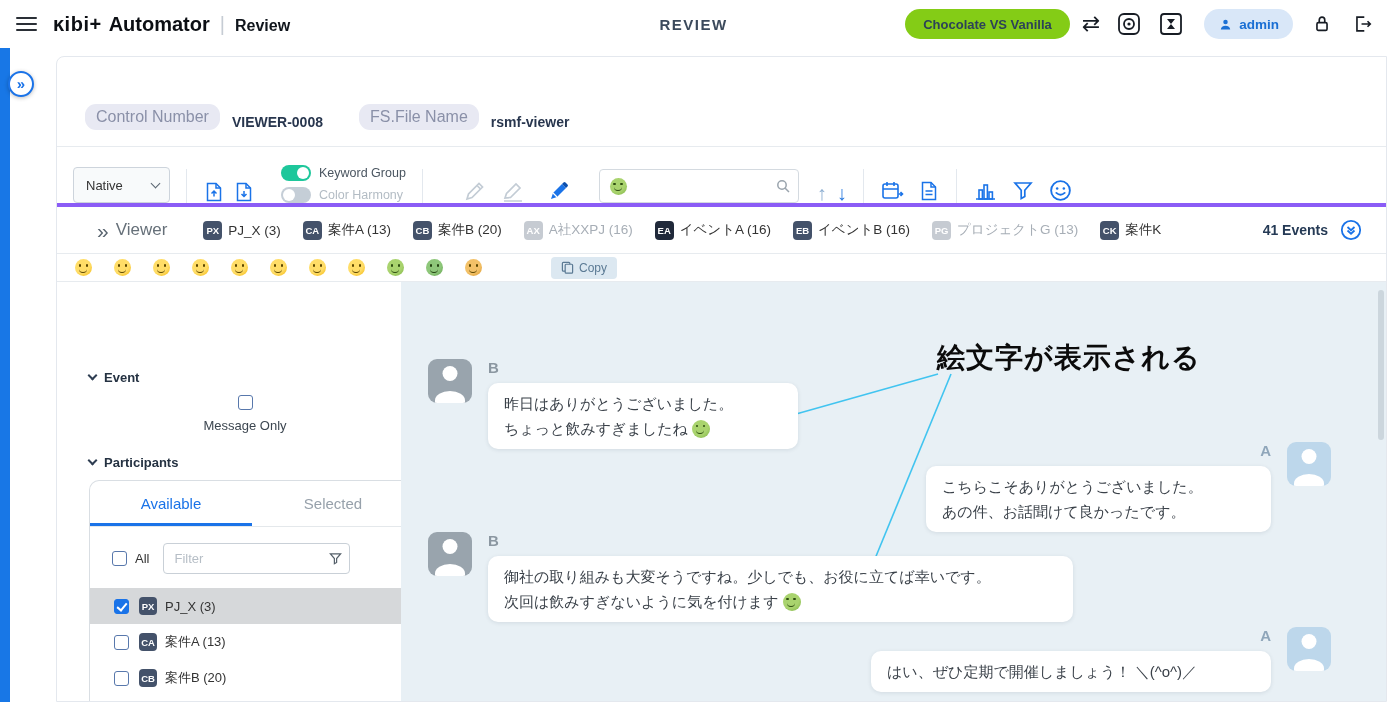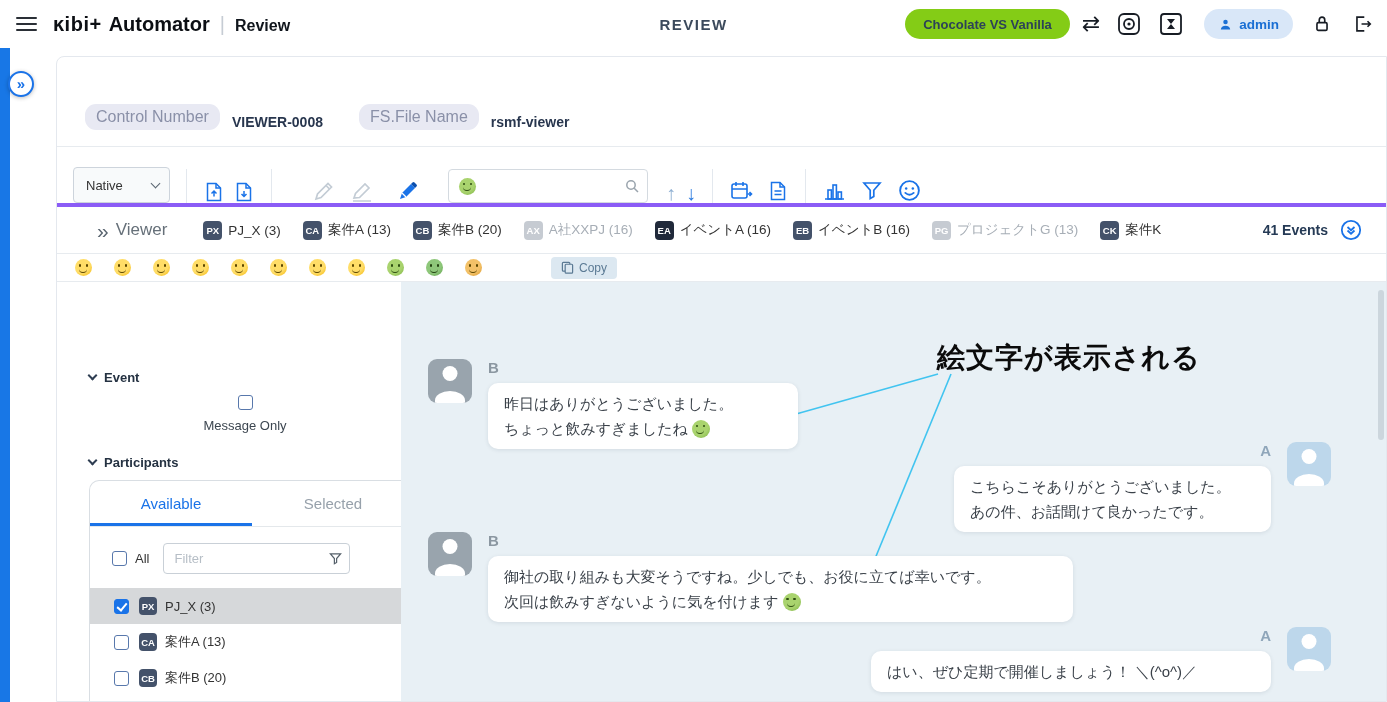--- a/index.html
+++ b/index.html
@@ -215,20 +215,34 @@
     <svg class="tb-ic" width="22" height="22" viewBox="0 0 22 22">
       <path d="M4.5 2.5h8.5l4.5 4.5v12.5h-13z" fill="none" stroke="#1a73e8" stroke-width="1.5"></path>
       <path d="M13 2.5V7h4.5" fill="none" stroke="#1a73e8" stroke-width="1.5"></path>
       <path d="M11 15.5V10M8.5 12.5L11 10l2.5 2.5" fill="none" stroke="#1a73e8" stroke-width="1.5"></path>
     </svg>
     <svg class="tb-ic ic-gap" width="22" height="22" viewBox="0 0 22 22">
       <path d="M4.5 2.5h8.5l4.5 4.5v12.5h-13z" fill="none" stroke="#1a73e8" stroke-width="1.5"></path>
       <path d="M13 2.5V7h4.5" fill="none" stroke="#1a73e8" stroke-width="1.5"></path>
       <path d="M11 10v5.5M8.5 13l2.5 2.5 2.5-2.5" fill="none" stroke="#1a73e8" stroke-width="1.5"></path>
     </svg>
+    <div class="toggles">
+      <div class="toggle-row">
+        <span class="toggle on">
+            <span class="knob"></span>
+          </span>
+        <span class="toggle-label">Keyword Group</span>
+      </div>
+      <div class="toggle-row">
+        <span class="toggle off">
+            <span class="knob"></span>
+          </span>
+        <span class="toggle-label dim">Color Harmony</span>
+      </div>
+    </div>
     <div class="vdiv"></div>
     <div class="pens">
       <svg class="tb-ic" width="24" height="24" viewBox="0 0 24 24">
         <path d="M4 20l1.5-5L16 4.5 19.5 8 9 18.5 4 20z" fill="none" stroke="#c3ccd5" stroke-width="1.7"></path>
         <path d="M14 6.5l3.5 3.5" stroke="#c3ccd5" stroke-width="1.7"></path>
       </svg>
       <svg class="tb-ic" width="24" height="24" viewBox="0 0 24 24">
         <path d="M4 19l1.5-4.5L15 5l4 4-9.5 9.5L4 19z" fill="none" stroke="#c3ccd5" stroke-width="1.7"></path>
         <path d="M3 22h18" stroke="#c3ccd5" stroke-width="1.7"></path>
       </svg>
@@ -424,21 +438,21 @@
           <div class="bubble" style="width:310px">
             <div>昨日はありがとうございました。</div>
             <div><span>ちょっと飲みすぎましたね</span> <span class="emoji green inline" title="nauseated-face"></span></div>
           </div>
         </div>
       </div>
 
       <div class="msg right" style="right:55px; top:160px;">
         <div class="msg-col">
           <div class="sender a">A</div>
-          <div class="bubble" style="width:317px">
+          <div class="bubble" style="width:345px">
             <div>こちらこそありがとうございました。</div>
             <div>あの件、お話聞けて良かったです。</div>
           </div>
         </div>
         <div class="avatar a"></div>
       </div>
 
       <div class="msg left" style="left:27px; top:250px;">
         <div class="avatar b"></div>
         <div class="msg-col">

